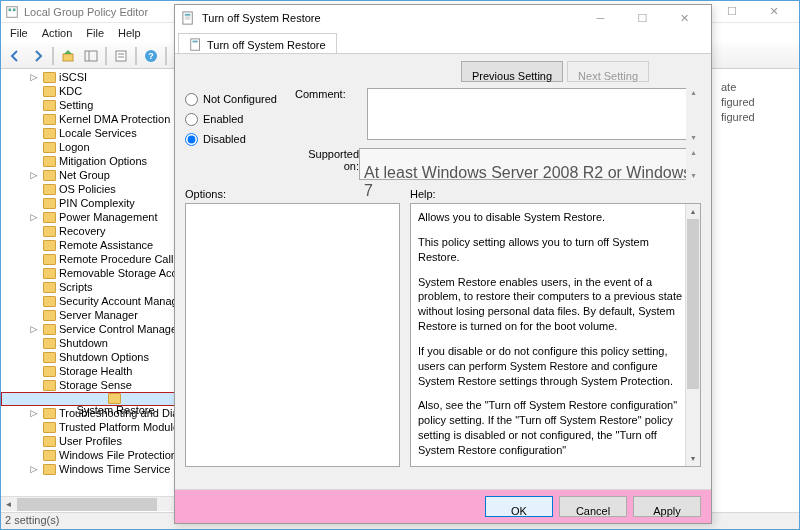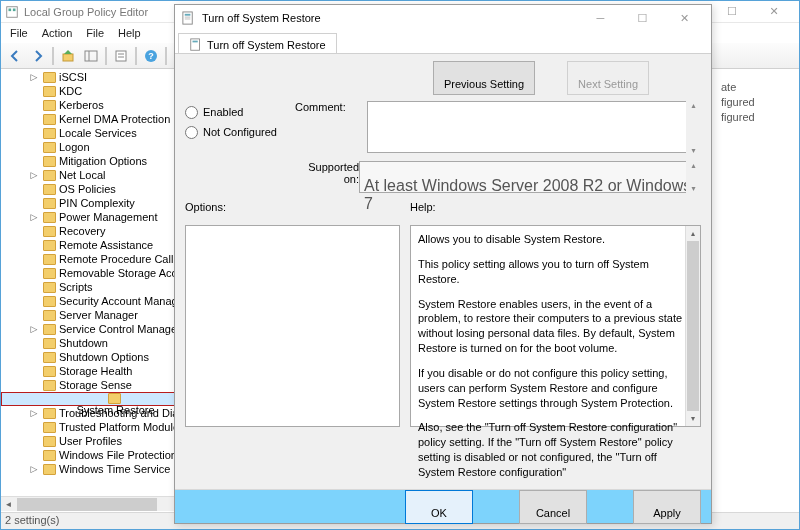--- a/index.html
+++ b/index.html
@@ -37,40 +37,40 @@
 
 .dialog { position: absolute; top: 4px; left: 174px; width: 538px; height: 520px; background: #fff; border: 1px solid #9b9b9b; box-shadow: 2px 2px 8px rgba(0,0,0,0.15); z-index: 10; }
 .dlg-titlebar { height: 26px; background: #fff; display: flex; align-items: center; padding: 0 6px; }
 .dlg-titlebar .icon { width: 15px; height: 15px; margin-right: 6px; }
 .dlg-titlebar .title { flex: 1; font-size: 11px; color: #000; }
 .dlg-wbtns { display: flex; }
 .dlg-wbtns .winbtn { width: 42px; height: 24px; border-left: 1px solid transparent; }
 .dlg-tabs { height: 23px; border-bottom: 1px solid #d0d0d0; background: #fff; display: flex; padding-left: 3px; }
 .dlg-tab { padding: 3px 10px 0; border: 1px solid #d0d0d0; border-bottom: none; background: #fff; display: flex; align-items: center; gap: 4px; font-size: 11px; margin-top: 2px; }
 .dlg-content { position: absolute; top: 49px; left: 0; right: 0; bottom: 34px; background: #f0f0f0; padding: 7px 10px; }
-.dlg-footer { position: absolute; bottom: 0; left: 0; right: 0; height: 34px; background: #7dd3fc; border-top: 1px solid #d8d8d8; display: flex; justify-content: flex-end; align-items: center; padding: 0 10px; gap: 18px; }
-.btn { height: 21px; min-width: 68px; border: 1px solid #adadad; background: #e1e1e1; font-size: 11px; padding: 16px 10px; cursor: pointer; margin-left: 28px; }
+.dlg-footer { position: absolute; bottom: 0; left: 0; right: 0; height: 34px; background: #f9a8d4; border-top: 1px solid #d8d8d8; display: flex; justify-content: flex-end; align-items: center; padding: 0 10px; gap: 6px; }
+.btn { height: 21px; min-width: 68px; border: 1px solid #adadad; background: #e1e1e1; font-size: 11px; padding: 8px 10px; cursor: pointer; }
 .btn.default { border: 1px solid #0078d7; background: #e5f1fb; }
 .btn.disabled { color: #999; border-color: #d0d0d0; background: #efefef; }
 
 .navbtns { display: flex; gap: 4px; justify-content: flex-end; margin-bottom: 6px; padding-right: 52px; }
 
 .radio-row { display: flex; align-items: center; height: 20px; gap: 5px; font-size: 11px; }
 .radio-row input { margin: 0; }
 .cfg-area { display: flex; gap: 10px; }
 .cfg-left { width: 100px; padding-top: 1px; }
 .cfg-right { flex: 1; }
 .lbl { font-size: 11px; color: #000; }
 .txtbox { width: 100%; border: 1px solid #a8a8a8; background: #fff; font-size: 16px; font-family: inherit; padding: 15px 4px; resize: none; }
 .txtbox.ro { background: #f7f7f7; color: #555; }
 .scroll-ind { position: absolute; top: 0; right: 0; width: 15px; height: 100%; background: #f0f0f0; display: flex; flex-direction: column; justify-content: space-between; align-items: center; color: #888; font-size: 8px; }
 
 .split-oh { display: flex; gap: 10px; margin-top: 8px; }
 .split-oh .col { flex: 1; }
-.panel-box { border: 1px solid #a8a8a8; background: #fff; height: 202px; margin-top: 12px; position: relative; }
+.panel-box { border: 1px solid #a8a8a8; background: #fff; height: 264px; margin-top: 3px; position: relative; }
 .help-text { padding: 6px 16px 6px 7px; font-size: 11px; line-height: 1.35; color: #000; overflow: hidden; }
 .help-text p { margin-bottom: 10px; }
 .help-scroll { position: absolute; top: 0; right: 0; width: 15px; bottom: 0; background: #f0f0f0; border-left: 1px solid #ddd; }
 .help-scroll .thumb { position: absolute; top: 15px; left: 1px; right: 1px; height: 170px; background: #cdcdcd; }
 .help-scroll .arr { position: absolute; left: 0; right: 0; height: 15px; display: flex; align-items: center; justify-content: center; color: #666; font-size: 8px; }
 .help-scroll .arr.up { top: 0; } .help-scroll .arr.dn { bottom: 0; }
 
 .gp-icon { display:inline-block; width: 14px; height: 14px; }
 </style>
 </head>
@@ -148,42 +148,42 @@
             <span class="exp">▷</span>
             <span class="fico"></span>
             <span>iSCSI</span>
           </div>
           <div class="tree-item">
             <span class="fico"></span>
             <span>KDC</span>
           </div>
           <div class="tree-item">
             <span class="fico"></span>
-            <span>Kerberos</span>
+            <span>Setting</span>
           </div>
           <div class="tree-item">
             <span class="fico"></span>
             <span>Kernel DMA Protection</span>
           </div>
           <div class="tree-item">
             <span class="fico"></span>
             <span>Locale Services</span>
           </div>
           <div class="tree-item">
             <span class="fico"></span>
             <span>Logon</span>
           </div>
           <div class="tree-item">
             <span class="fico"></span>
             <span>Mitigation Options</span>
           </div>
           <div class="tree-item">
             <span class="exp">▷</span>
             <span class="fico"></span>
-            <span>Net Local</span>
+            <span>Net Group</span>
           </div>
           <div class="tree-item">
             <span class="fico"></span>
             <span>OS Policies</span>
           </div>
           <div class="tree-item">
             <span class="fico"></span>
             <span>PIN Complexity</span>
           </div>
           <div class="tree-item">
@@ -315,25 +315,29 @@
   <div class="dlg-content">
     <div class="navbtns">
       <button class="btn">Previous Setting</button>
       <button class="btn disabled">Next Setting</button>
     </div>
 
     <div class="cfg-area">
       <div class="cfg-left">
         <label class="radio-row">
             <input type="radio" name="st" style="">
+            <span>Not Configured</span>
+          </label>
+        <label class="radio-row">
+            <input type="radio" name="st" style="">
             <span>Enabled</span>
           </label>
         <label class="radio-row">
-            <input type="radio" name="st" style="">
-            <span>Not Configured</span>
+            <input type="radio" name="st" checked="" style="">
+            <span>Disabled</span>
           </label>
       </div>
       <div class="cfg-right">
         <div style="display:flex; gap:8px; margin-bottom:6px;">
           <span class="lbl" style="width:64px">Comment:</span>
           <div style="flex:1; position:relative;">
             <textarea class="txtbox" style="height: 52px;" value=""></textarea>
             <div class="scroll-ind">
                 <span>▴</span>
                 <span>▾</span>

